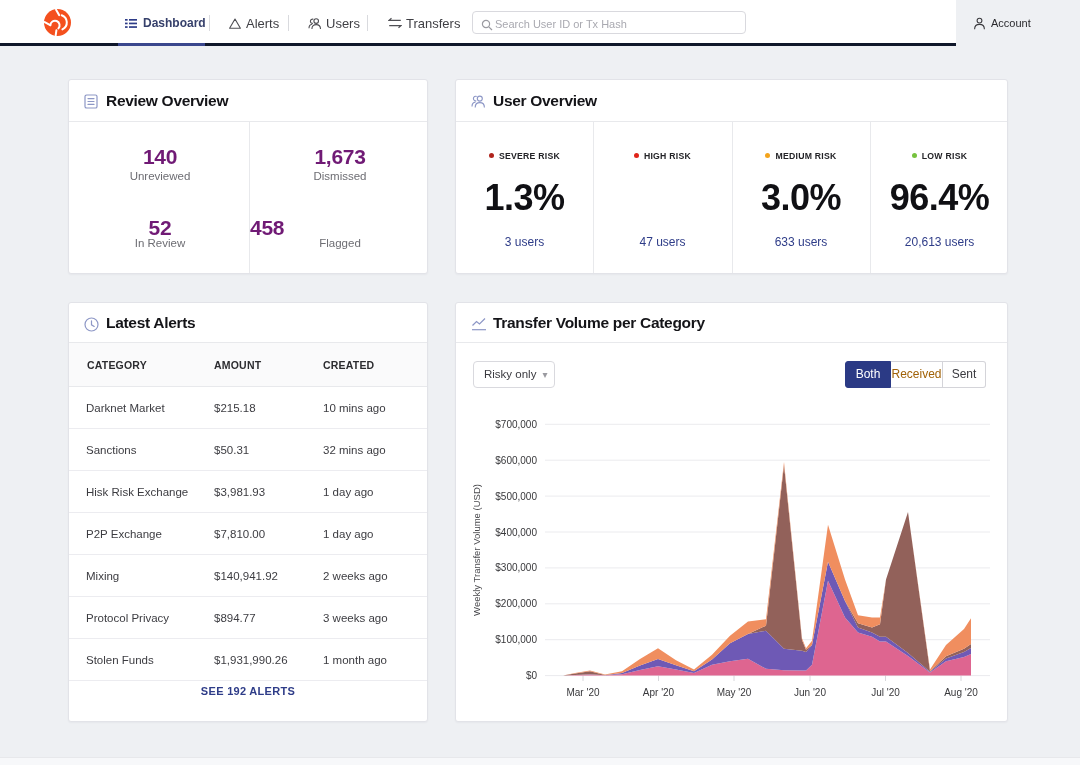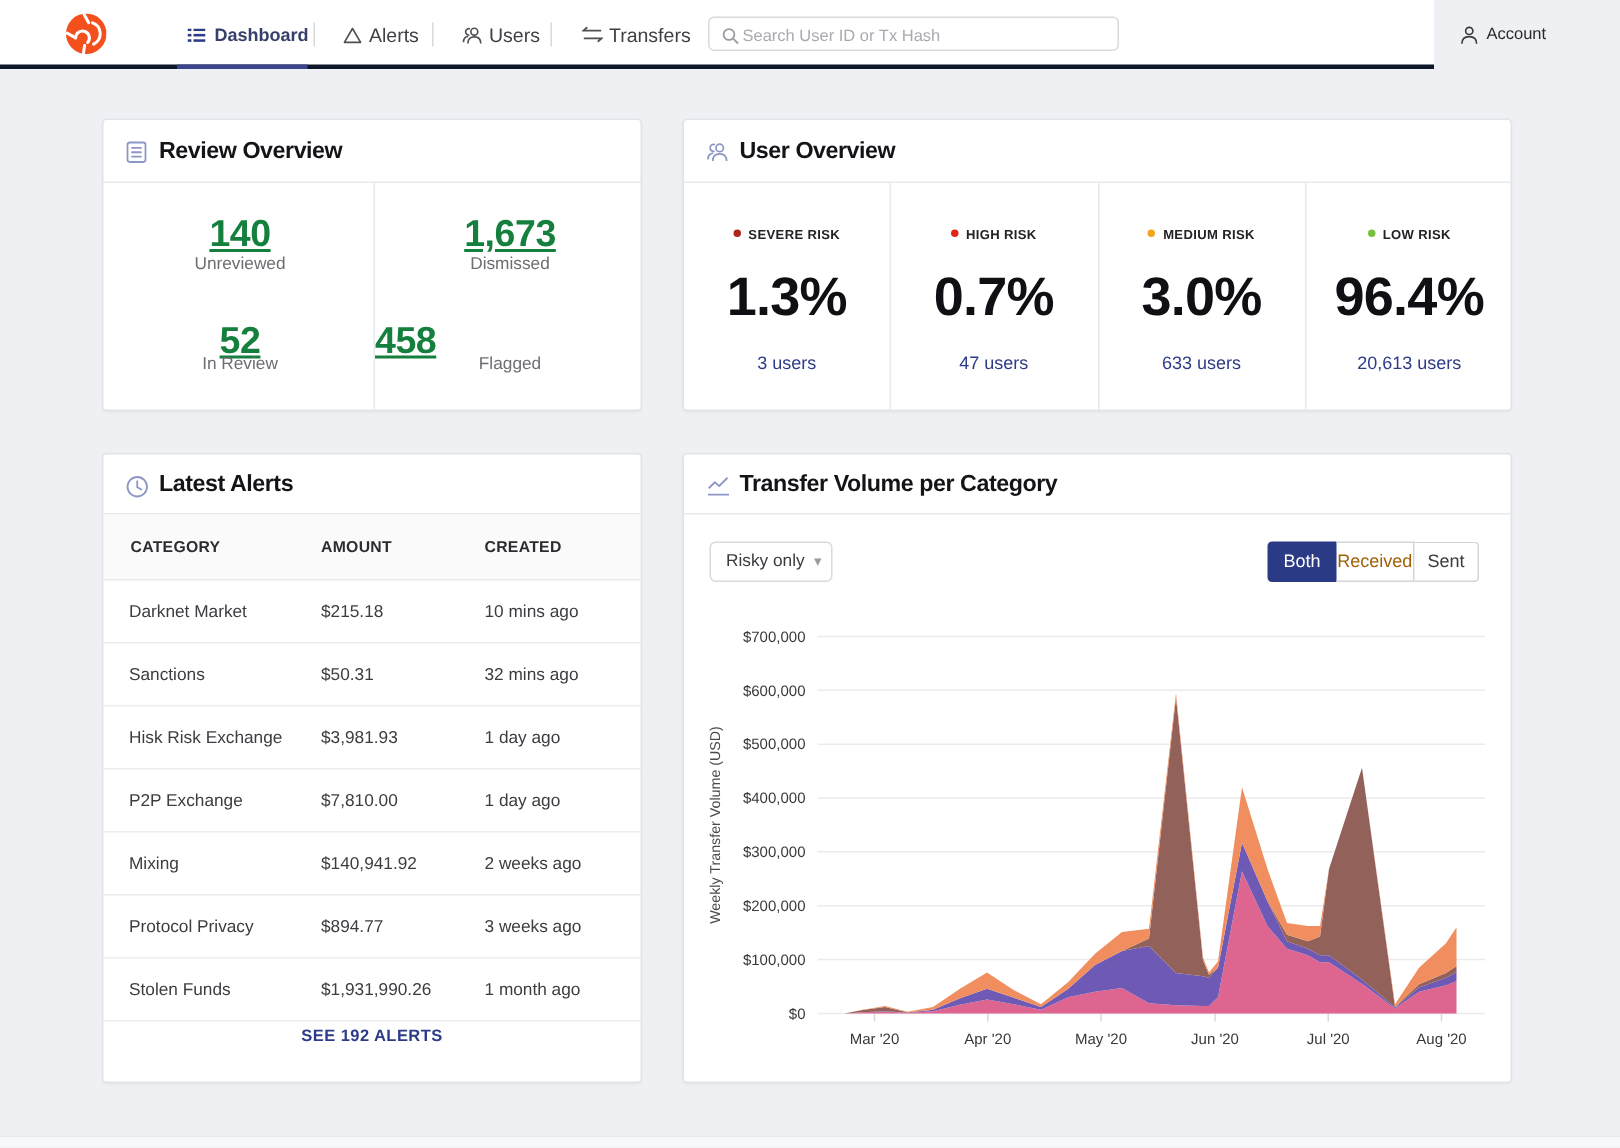--- a/index.html
+++ b/index.html
@@ -5,21 +5,21 @@
   font-family:"Liberation Sans", sans-serif; background:#eef0f3; }
 .navbar { position:absolute; left:0; top:0; width:956px; height:46px; background:#fff;
   border-bottom:3px solid #0f172a; }
 .navitem { position:absolute; top:0; height:46px; display:flex; align-items:center; gap:4px;
   font-size:13px; color:#3f3f44; }
 .card { position:absolute; background:#fff; border:1px solid #e2e3e8; border-radius:3px;
   box-shadow:0 1px 2px rgba(20,20,40,0.04); }
 .chead { position:absolute; left:0; top:0; right:0; height:42px; border-bottom:1px solid #e8e9ec; }
 .chead .t { position:absolute; left:37px; top:13px; line-height:15.5px; font-size:15.5px; font-weight:bold; color:#141418; letter-spacing:-.3px; }
 .chead svg { position:absolute; left:15px; top:14px; }
-.bignum { font-size:25px; font-weight:bold; color:#15803d; letter-spacing:-.3px;text-decoration:underline; }
+.bignum { font-size:21px; font-weight:bold; color:#701a75; letter-spacing:-.3px; }
 .slabel { font-size:11.5px; color:#6d6d73; }
 .trow { position:relative; height:42px; border-bottom:1px solid #ececf0; }
 .trow div { position:absolute; top:15px; font-size:11.5px; color:#3c3c41; }
 .c1 { left:17px; } .c2 { left:145px; } .c3 { left:254px; }
 .thead { position:relative; height:44px; background:#fafafb; border-bottom:1px solid #e8e9ec; }
 .thead div { position:absolute; top:16px; font-size:10.5px; font-weight:bold; letter-spacing:.2px; color:#2c2c30; }
 </style></head>
 <body>
 <div class="navbar">
 <svg width="27" height="27" viewBox="0 0 27 27" style="position:absolute;left:44px;top:9px">
@@ -126,21 +126,20 @@
       </svg>
       <div class="t">User Overview</div>
     </div>
 <div style="position:absolute;left:0px;top:0;width:137px;height:195px;text-align:center">
 <div style="position:absolute;left:0;right:0;top:71px;line-height:10px;font-size:8.7px;letter-spacing:.25px;color:#232327;font-weight:bold"><span style="display:inline-block;width:5px;height:5px;border-radius:50%;background:#b0241c;vertical-align:1px;margin-right:5px"></span>SEVERE RISK</div>
 <div style="position:absolute;left:0;right:0;top:100px;line-height:36px;font-size:36px;font-weight:bold;color:#101014;letter-spacing:-.5px">1.3%</div>
 <div style="position:absolute;left:0;right:0;top:156px;line-height:13px;font-size:12px;color:#2e3c88">3 users</div>
     </div>
 <div style="position:absolute;left:137px;top:0;width:139px;height:195px;text-align:center">
 <div style="position:absolute;left:0;right:0;top:71px;line-height:10px;font-size:8.7px;letter-spacing:.25px;color:#232327;font-weight:bold"><span style="display:inline-block;width:5px;height:5px;border-radius:50%;background:#e02419;vertical-align:1px;margin-right:5px"></span>HIGH RISK</div>
-<div style="position:absolute;left:0;right:0;top:100px;line-height:36px;font-size:36px;font-weight:bold;color:#101014;letter-spacing:-.5px">0.7%</div>
 <div style="position:absolute;left:0;right:0;top:156px;line-height:13px;font-size:12px;color:#2e3c88">47 users</div>
     </div>
 <div style="position:absolute;left:276px;top:0;width:138px;height:195px;text-align:center">
 <div style="position:absolute;left:0;right:0;top:71px;line-height:10px;font-size:8.7px;letter-spacing:.25px;color:#232327;font-weight:bold"><span style="display:inline-block;width:5px;height:5px;border-radius:50%;background:#f4a41c;vertical-align:1px;margin-right:5px"></span>MEDIUM RISK</div>
 <div style="position:absolute;left:0;right:0;top:100px;line-height:36px;font-size:36px;font-weight:bold;color:#101014;letter-spacing:-.5px">3.0%</div>
 <div style="position:absolute;left:0;right:0;top:156px;line-height:13px;font-size:12px;color:#2e3c88">633 users</div>
     </div>
 <div style="position:absolute;left:414px;top:0;width:139px;height:195px;text-align:center">
 <div style="position:absolute;left:0;right:0;top:71px;line-height:10px;font-size:8.7px;letter-spacing:.25px;color:#232327;font-weight:bold"><span style="display:inline-block;width:5px;height:5px;border-radius:50%;background:#76c23e;vertical-align:1px;margin-right:5px"></span>LOW RISK</div>
 <div style="position:absolute;left:0;right:0;top:100px;line-height:36px;font-size:36px;font-weight:bold;color:#101014;letter-spacing:-.5px">96.4%</div>

